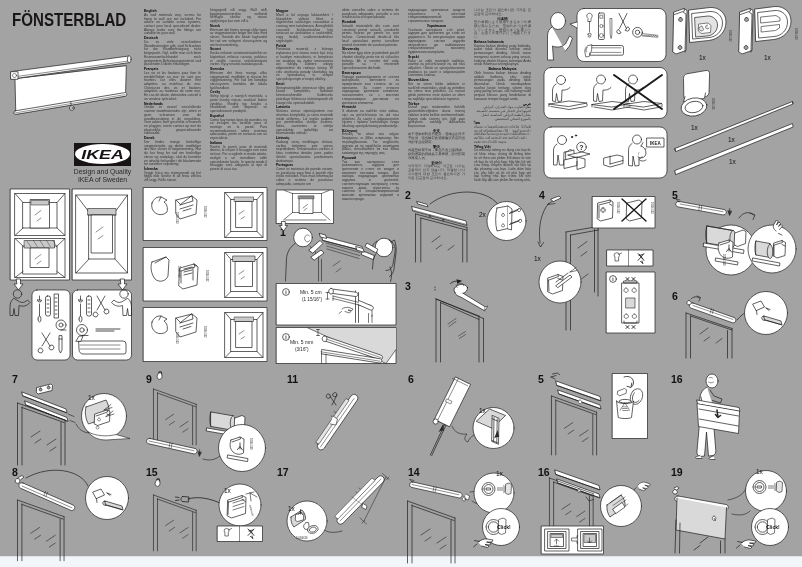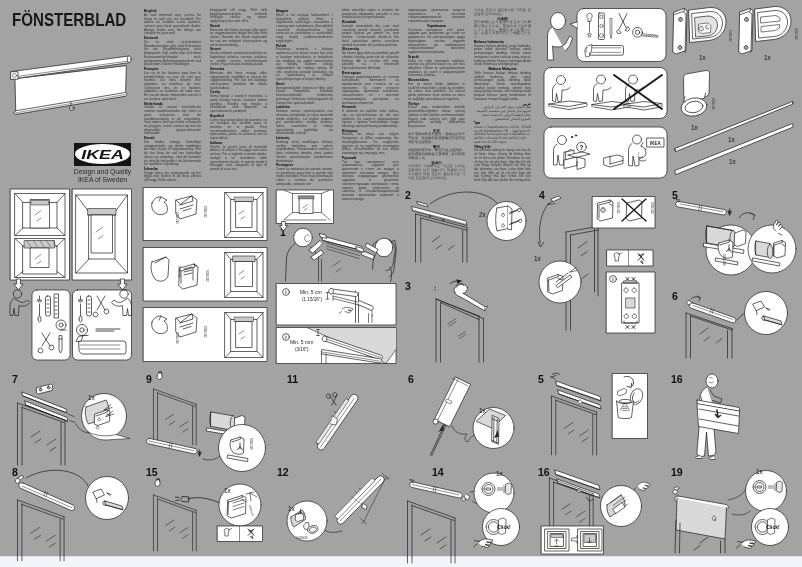--- a/index.html
+++ b/index.html
@@ -125,23 +125,23 @@
 <div class="stepnum" style="left:405px;top:189px;">2</div>
 <div class="stepnum" style="left:405px;top:280px;">3</div>
 <div class="stepnum" style="left:539px;top:189px;">4</div>
 <div class="stepnum" style="left:672px;top:189px;">5</div>
 <div class="stepnum" style="left:672px;top:290px;">6</div>
 <div class="stepnum" style="left:12px;top:373px;">7</div>
 <div class="stepnum" style="left:12px;top:466px;">8</div>
 <div class="stepnum" style="left:146px;top:373px;">9</div>
 <div class="stepnum" style="left:146px;top:466px;">15</div>
 <div class="stepnum" style="left:287px;top:373px;">11</div>
-<div class="stepnum" style="left:277px;top:466px;">12</div>
+<div class="stepnum" style="left:277px;top:466px;">17</div>
 <div class="stepnum" style="left:408px;top:373px;">6</div>
-<div class="stepnum" style="left:432px;top:466px;">14</div>
+<div class="stepnum" style="left:408px;top:466px;">14</div>
 <div class="stepnum" style="left:538px;top:373px;">5</div>
 <div class="stepnum" style="left:538px;top:466px;text-align:right;">16</div>
 <div class="stepnum" style="left:671px;top:373px;">16</div>
 <div class="stepnum" style="left:671px;top:466px;">19</div>
 
 <svg width="802" height="567" viewBox="0 0 802 567" fill="none" stroke="#1e1e1e" stroke-width="0.7" stroke-linejoin="round" stroke-linecap="round">
 
 <defs>
 
 <g id="winP">

